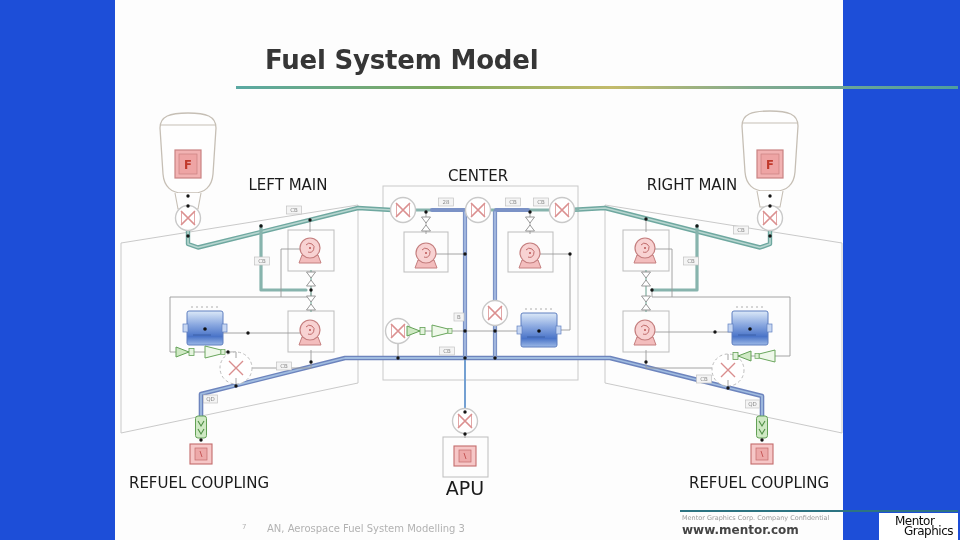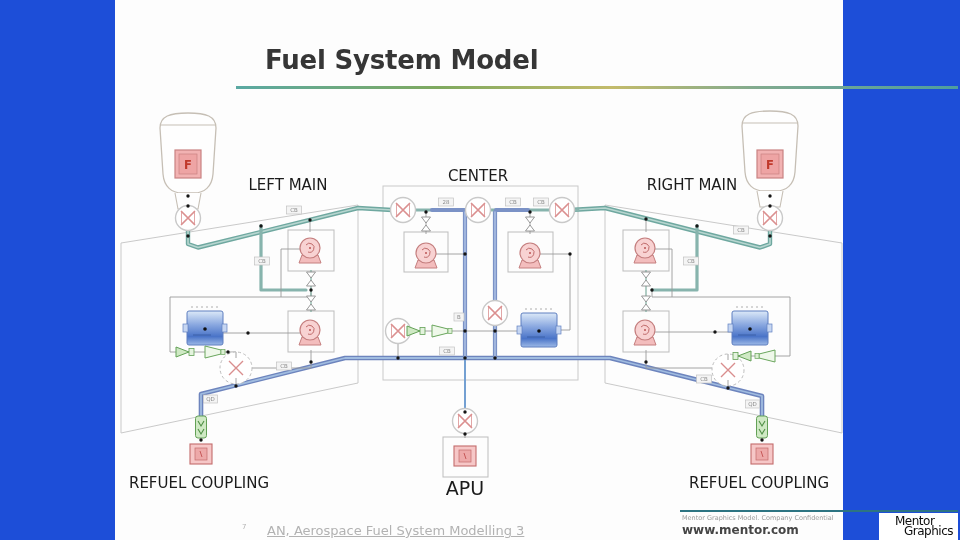--- a/index.html
+++ b/index.html
@@ -4,21 +4,21 @@
 <style>
   html,body{margin:0;padding:0;background:#000;}
   .stage{position:relative;width:960px;height:540px;background:#1d4ed8;overflow:hidden;
          font-family:"DejaVu Sans","Liberation Sans",sans-serif;}
   .slide{position:absolute;left:115px;top:0;width:728px;height:540px;background:#fdfdfd;}
   .title{position:absolute;left:150px;top:45px;font-size:26px;font-weight:bold;color:#363636;letter-spacing:-0.2px;}
   .rule{position:absolute;left:121px;top:86px;width:722px;height:3px;
         background:linear-gradient(90deg,#5aa9a3,#7fa95f 28%,#c3bb6b 52%,#82ab8f 72%,#4f9e9e);}
   svg.diagram{position:absolute;left:0;top:0;}
   .footer-num{position:absolute;left:127px;top:523px;font-size:7px;color:#b2b2b2;}
-  .footer-left{position:absolute;left:152px;top:523px;font-size:13px;color:#b2b2b2;text-decoration:underline;}
+  .footer-left{position:absolute;left:152px;top:523px;font-size:10px;color:#b2b2b2;}
   .footer-div{position:absolute;left:565px;top:510px;width:278px;height:2px;background:#2d7482;}
   .footer-conf{position:absolute;left:567px;top:514px;font-size:6.5px;color:#9b9b9b;}
   .footer-web{position:absolute;left:567px;top:523px;font-size:12px;font-weight:bold;color:#454545;}
   .logo{position:absolute;left:764px;top:513px;width:79px;height:37px;background:#ffffff;color:#0d0d0d;
         font-weight:normal;line-height:0.82;padding-top:4px;box-sizing:border-box;}
   .logo .l1{display:block;margin-left:16px;font-size:12px;letter-spacing:-0.5px;}
   .logo .l2{display:block;margin-left:25px;font-size:12px;letter-spacing:-0.5px;}
   .lbl{font-size:15px;fill:#1b1b1b;}
   .lbl-apu{font-size:19px;fill:#1b1b1b;}
   .tag-t{font-size:5.5px;fill:#8a8a8a;}
@@ -28,21 +28,21 @@
 <body>
 
 <div class="stage">
   <div class="slide">
     <div class="title">Fuel System Model</div>
     <div class="rule"></div>
 
     <div class="footer-num">7</div>
     <div class="footer-left">AN, Aerospace Fuel System Modelling 3</div>
     <div class="footer-div"></div>
-    <div class="footer-conf">Mentor Graphics Model. Company Confidential</div>
+    <div class="footer-conf">Mentor Graphics Corp. Company Confidential</div>
     <div class="footer-web">www.mentor.com</div>
     <div class="logo">
       <span class="l1">Mentor</span>
       <span class="l2">Graphics</span>
     </div>
   </div>
 
   <svg class="diagram" width="960" height="540" viewBox="0 0 960 540">
     <defs>
       <linearGradient id="tankGrad" x1="0" y1="0" x2="0" y2="1">

